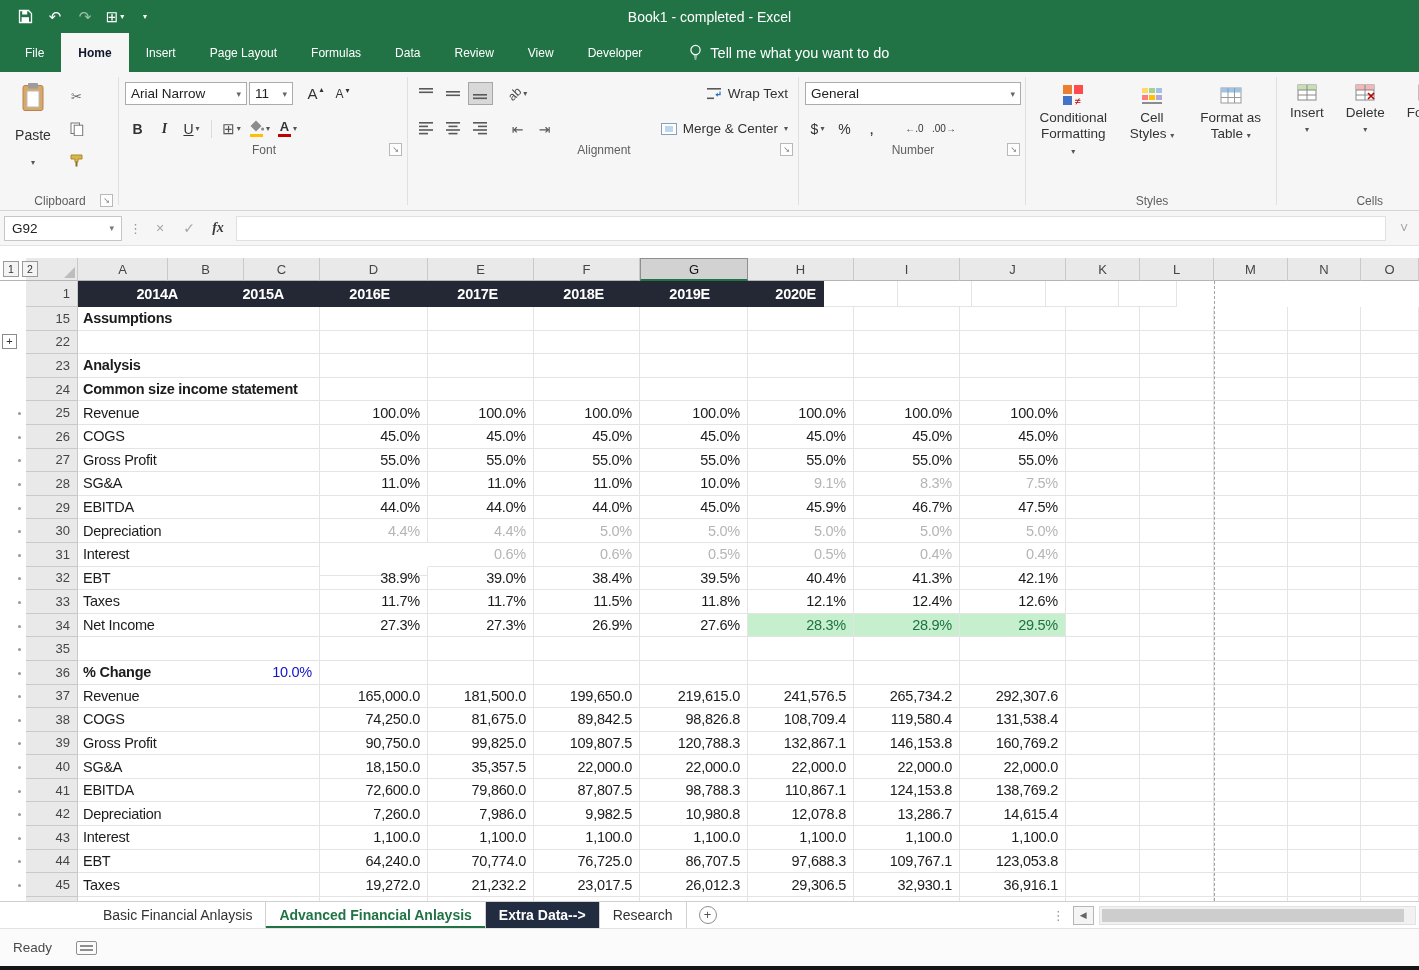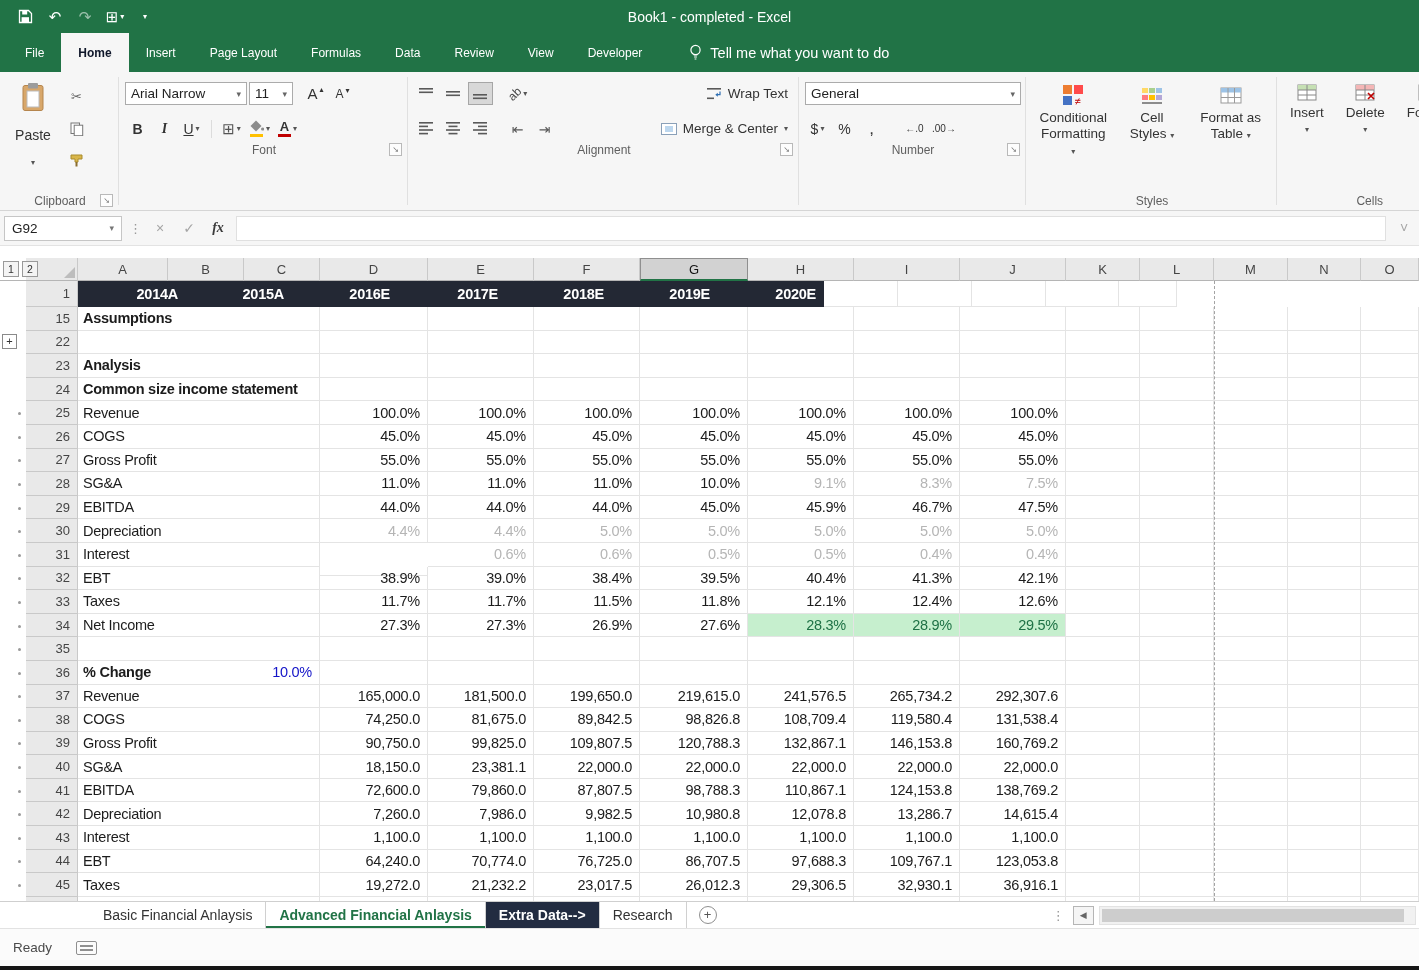--- a/index.html
+++ b/index.html
@@ -897,21 +897,21 @@
           <div class="cell" style="width: 73px;"></div>
           <div class="cell" style="width: 58px;"></div>
         </div>
         <div class="grow">
           <div class="gut dot"></div>
           <div class="rnum">40</div>
           <div class="cell label" style="width: 242px;">
             <span>SG&amp;A</span>
           </div>
           <div class="cell num" style="width: 108px;">18,150.0</div>
-          <div class="cell num" style="width: 106px;">23,381.1</div>
+          <div class="cell num" style="width: 106px;">35,357.5</div>
           <div class="cell num" style="width: 106px;">22,000.0</div>
           <div class="cell num" style="width: 108px;">22,000.0</div>
           <div class="cell num" style="width: 106px;">22,000.0</div>
           <div class="cell num" style="width: 106px;">22,000.0</div>
           <div class="cell num" style="width: 106px;">22,000.0</div>
           <div class="cell" style="width: 74px;"></div>
           <div class="cell" style="width: 74px;"></div>
           <div class="cell" style="width: 74px;"></div>
           <div class="cell" style="width: 73px;"></div>
           <div class="cell" style="width: 58px;"></div>

